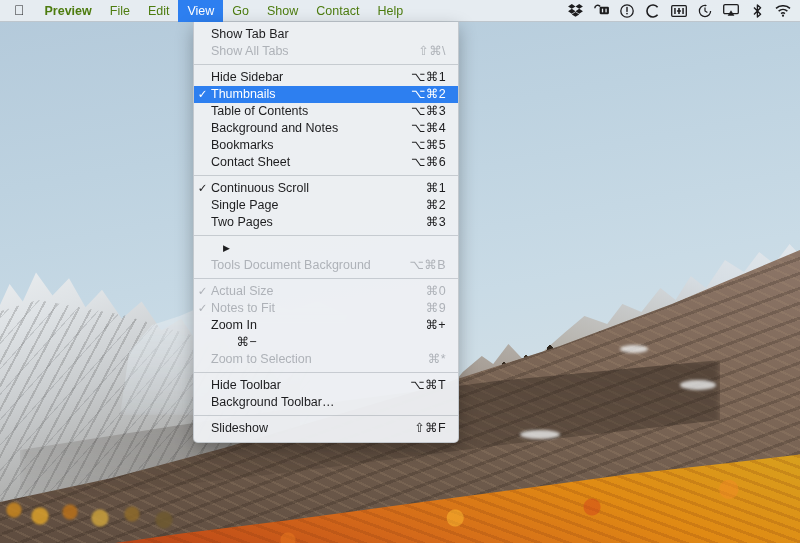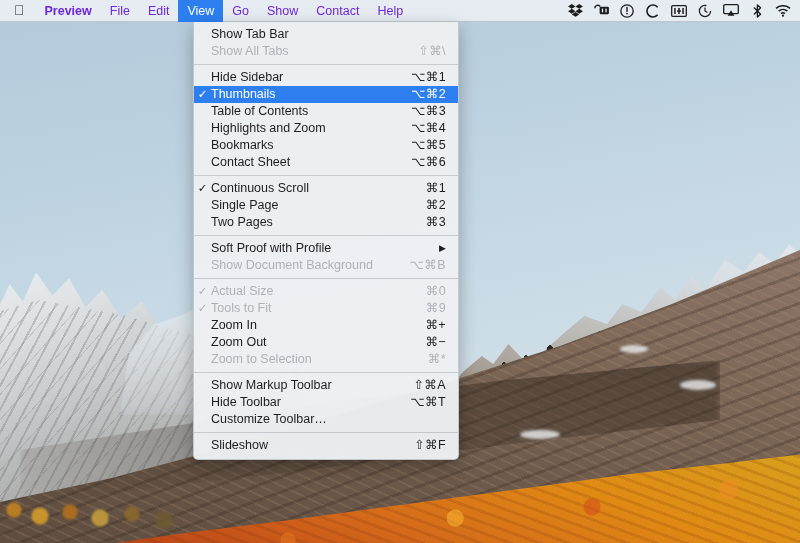--- a/index.html
+++ b/index.html
@@ -189,21 +189,21 @@
     background: rgba(233,238,242,.94);
     border-bottom: 1px solid rgba(150,160,170,.5);
     display: flex;
     align-items: center;
     box-sizing: border-box;
     z-index: 20;
   }
   .mb-left { display: flex; align-items: center; height: 22px; }
   .mb-item {
     font-size: 12.5px;
-    color: #6d28d9;
+    color: #4d7c0f;
     padding: 0 9px;
     height: 22px;
     line-height: 22px;
     white-space: nowrap;
   }
   .mb-apple {
     padding: 0 11px 0 14px;
     font-size: 14px;
     line-height: 20px;
     color: #1d1d1f;
@@ -417,21 +417,21 @@
         <span class="label">Thumbnails</span>
         <span class="shortcut">⌥⌘2</span>
       </div>
       <div class="mi">
         <span class="check"></span>
         <span class="label">Table of Contents</span>
         <span class="shortcut">⌥⌘3</span>
       </div>
       <div class="mi">
         <span class="check"></span>
-        <span class="label">Highlights and Zoom</span>
+        <span class="label">Background and Notes</span>
         <span class="shortcut">⌥⌘4</span>
       </div>
       <div class="mi">
         <span class="check"></span>
         <span class="label">Bookmarks</span>
         <span class="shortcut">⌥⌘5</span>
       </div>
       <div class="mi">
         <span class="check"></span>
         <span class="label">Contact Sheet</span>
@@ -449,68 +449,61 @@
         <span class="shortcut">⌘2</span>
       </div>
       <div class="mi">
         <span class="check"></span>
         <span class="label">Two Pages</span>
         <span class="shortcut">⌘3</span>
       </div>
       <div class="sep"></div>
       <div class="mi">
         <span class="check"></span>
-        <span class="label">Soft Proof with Profile</span>
         <span class="submenu-arrow">▶</span>
       </div>
       <div class="mi disabled">
         <span class="check"></span>
-        <span class="label">Show Document Background</span>
+        <span class="label">Tools Document Background</span>
         <span class="shortcut">⌥⌘B</span>
       </div>
       <div class="sep"></div>
       <div class="mi disabled">
         <span class="check">✓</span>
         <span class="label">Actual Size</span>
         <span class="shortcut">⌘0</span>
       </div>
       <div class="mi disabled">
         <span class="check">✓</span>
-        <span class="label">Tools to Fit</span>
+        <span class="label">Notes to Fit</span>
         <span class="shortcut">⌘9</span>
       </div>
       <div class="mi">
         <span class="check"></span>
         <span class="label">Zoom In</span>
         <span class="shortcut">⌘+</span>
       </div>
       <div class="mi">
         <span class="check"></span>
-        <span class="label">Zoom Out</span>
         <span class="shortcut">⌘−</span>
       </div>
       <div class="mi disabled">
         <span class="check"></span>
         <span class="label">Zoom to Selection</span>
         <span class="shortcut">⌘*</span>
       </div>
       <div class="sep"></div>
       <div class="mi">
         <span class="check"></span>
-        <span class="label">Show Markup Toolbar</span>
-        <span class="shortcut">⇧⌘A</span>
-      </div>
-      <div class="mi">
-        <span class="check"></span>
         <span class="label">Hide Toolbar</span>
         <span class="shortcut">⌥⌘T</span>
       </div>
       <div class="mi">
         <span class="check"></span>
-        <span class="label">Customize Toolbar…</span>
+        <span class="label">Background Toolbar…</span>
         <span class="shortcut"></span>
       </div>
       <div class="sep"></div>
       <div class="mi">
         <span class="check"></span>
         <span class="label">Slideshow</span>
         <span class="shortcut">⇧⌘F</span>
       </div>
     </div>
 

